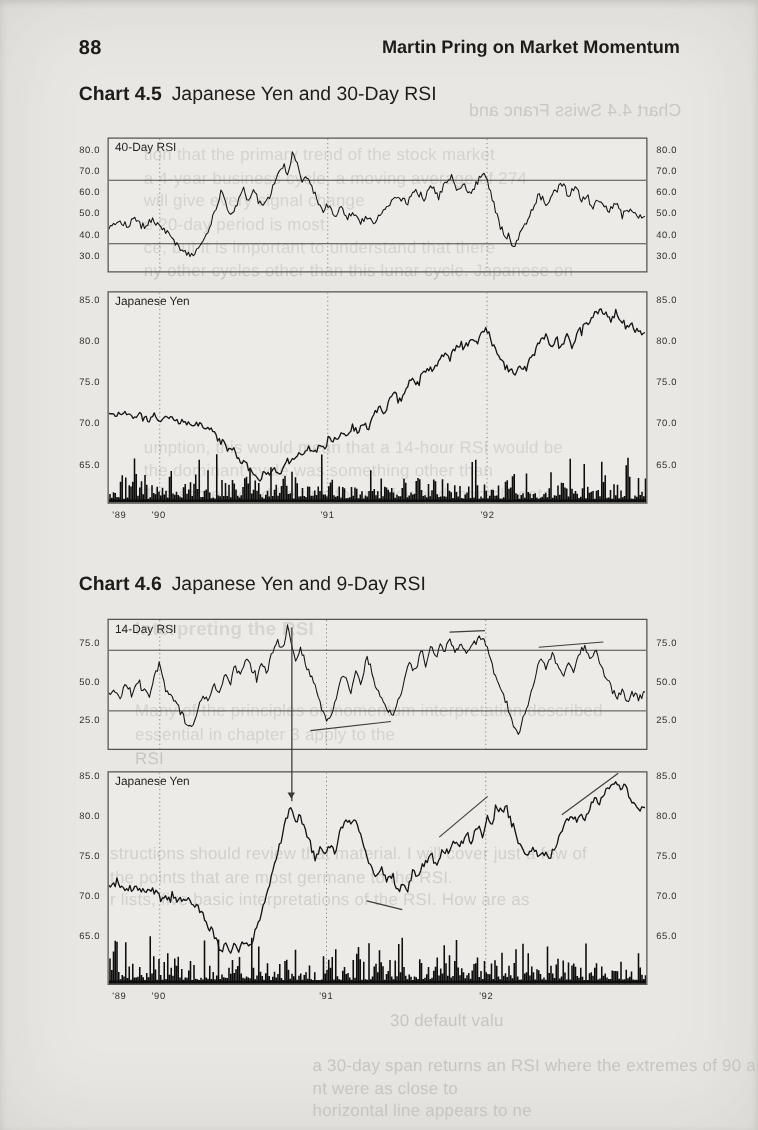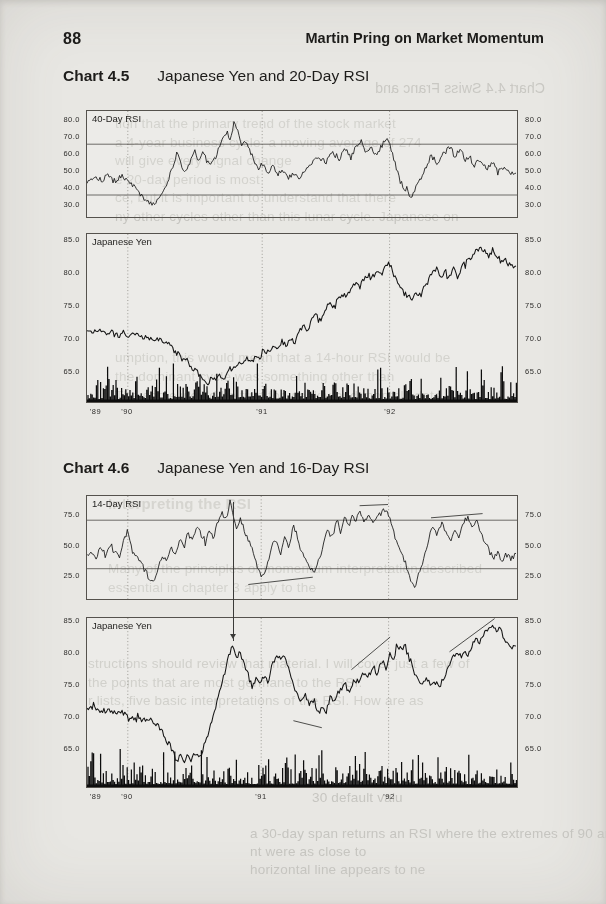--- a/index.html
+++ b/index.html
@@ -2,21 +2,21 @@
 <html><head>
 <meta charset="utf-8">
 <style>
   html,body{margin:0;padding:0;background:#cfcdc8;}
   .page{position:relative;width:606px;height:904px;background:#e8e7e3;overflow:hidden;
         font-family:"Liberation Sans",sans-serif;color:#1d1c1a;
         box-shadow:inset 0 0 70px rgba(90,85,75,.12), inset 0 2px 6px rgba(60,55,50,.15);}
   .hdr-num{position:absolute;left:63px;top:30px;font-size:16px;font-weight:700;letter-spacing:.3px;z-index:5;}
   .hdr-title{position:absolute;right:62px;top:30px;font-size:14.5px;font-weight:700;z-index:5;}
   .fig-title{position:absolute;left:63px;font-size:15.5px;z-index:5;}
-  .ft-label{font-weight:700;margin-right:28px;}
+  .ft-label{font-weight:700;margin-right:8px;}
   .fig{position:absolute;left:86px;width:432px;z-index:3;}
   .panel{position:absolute;left:0;width:432px;border:1px solid #55524d;box-sizing:border-box;background:rgba(248,247,243,0.28);}
   .panel svg{display:block;width:100%;height:100%;}
   .plabel{position:absolute;left:5px;top:2px;font-size:9.5px;color:#1f1e1c;z-index:3;white-space:nowrap;}
   .ytick{position:absolute;font-size:7.5px;color:#2e2d2b;width:30px;letter-spacing:.5px;z-index:3;}
   .ytick.l{left:-37px;text-align:right;}
   .ytick.r{left:438px;text-align:left;}
   .xtick{position:absolute;font-size:7.5px;color:#2e2d2b;transform:translateX(-50%);letter-spacing:.5px;z-index:3;white-space:nowrap;}
   .vline{position:absolute;width:1px;background:#3a3a38;z-index:4;}
   .vline:after{content:"";position:absolute;bottom:-1px;left:-3px;border:3.5px solid transparent;border-top:5px solid #3a3a38;}
@@ -49,38 +49,39 @@
         <div class="gl">umption, this would mean that a 14-hour RSI would be</div>
         <div class="gl">the dominant cycle was something other than</div>
         <div class="gl">The same would be true for weekly and monthly data</div>
       </div>
       <div class="gblock ghost" style="left: 108px; top: 308px; width: 200px; font-size: 15px; line-height: 19px; color: rgb(201, 200, 195); font-weight: 700;">
         <div class="gl">Interpreting the RSI</div>
       </div>
       <div class="gblock ghost" style="left: 108px; top: 354px; width: 450px; font-size: 13.5px; line-height: 19px; color: rgb(198, 197, 192);">
         <div class="gl">Many of the principles of momentum interpretation described</div>
         <div class="gl">essential in chapter 3 apply to the</div>
+        <div class="gl">RSI</div>
       </div>
       <div class="gblock ghost" style="left: 88px; top: 412px; width: 470px; font-size: 13.5px; line-height: 18.5px; color: rgb(194, 193, 188);">
         <div class="gl">structions should review that material. I will cover just a few of</div>
         <div class="gl">the points that are most germane to the RSI.</div>
         <div class="gl">r lists, five basic interpretations of the RSI. How are as</div>
       </div>
       <div class="gblock ghost" style="left: 312px; top: 466px; width: 240px; font-size: 13.5px; line-height: 18px; color: rgb(198, 197, 192); margin-top: 24px;">
         <div class="gl">30 default valu</div>
       </div>
       <div class="gblock ghost" style="left: 250px; top: 484px; width: 340px; font-size: 13.5px; line-height: 18px; color: rgb(198, 197, 192);">
         <div class="gl">a 30-day span returns an RSI where the extremes of 90 and</div>
         <div class="gl">nt were as close to</div>
         <div class="gl">horizontal line appears to ne</div>
       </div>
     </div>
 
   <div class="fig-title" style="top:67px">
-    <span class="ft-label">Chart 4.5</span><span>Japanese Yen and 20-Day RSI</span>
+    <span class="ft-label">Chart 4.5</span><span>Japanese Yen and 30-Day RSI</span>
   </div>
 
   <div class="fig" id="fig0" style="top:110px;height:310px">
     <div class="panel" style="top:0;height:108px">
       <span class="plabel">40-Day RSI</span>
     <svg viewBox="0 0 430 106">
           <line x1="40.8" x2="40.8" y1="0" y2="106" stroke="#8a8882" stroke-width="0.8" stroke-dasharray="1,2.3"></line>
           <line x1="175.2" x2="175.2" y1="0" y2="106" stroke="#8a8882" stroke-width="0.8" stroke-dasharray="1,2.3"></line>
           <line x1="302.6" x2="302.6" y1="0" y2="106" stroke="#8a8882" stroke-width="0.8" stroke-dasharray="1,2.3"></line>
           <line x1="0" x2="430" y1="33.2" y2="33.2" stroke="#4c4a46" stroke-width="0.8"></line>
@@ -121,21 +122,21 @@
         <span class="ytick l" style="top: 132.5px;">65.0</span>
         <span class="ytick r" style="top: 132.5px;">65.0</span>
       </div>
   <span class="xtick" style="left: 9.5px; top: 297px;">'89</span>
       <span class="xtick" style="left: 41px; top: 297px;">'90</span>
       <span class="xtick" style="left: 176px; top: 297px;">'91</span>
       <span class="xtick" style="left: 304px; top: 297px;">'92</span>
     </div>
 
   <div class="fig-title" style="top:459px">
-    <span class="ft-label">Chart 4.6</span><span>Japanese Yen and 16-Day RSI</span>
+    <span class="ft-label">Chart 4.6</span><span>Japanese Yen and 9-Day RSI</span>
   </div>
 
   <div class="fig" id="fig1" style="top:495px;height:310px">
     <div class="panel" style="top:0;height:105px">
       <span class="plabel">14-Day RSI</span>
     <svg viewBox="0 0 430 103">
           <line x1="40.8" x2="40.8" y1="0" y2="103" stroke="#8a8882" stroke-width="0.8" stroke-dasharray="1,2.3"></line>
           <line x1="174.2" x2="174.2" y1="0" y2="103" stroke="#8a8882" stroke-width="0.8" stroke-dasharray="1,2.3"></line>
           <line x1="301.6" x2="301.6" y1="0" y2="103" stroke="#8a8882" stroke-width="0.8" stroke-dasharray="1,2.3"></line>
           <line x1="0" x2="430" y1="24.2" y2="24.2" stroke="#4c4a46" stroke-width="0.8"></line>

